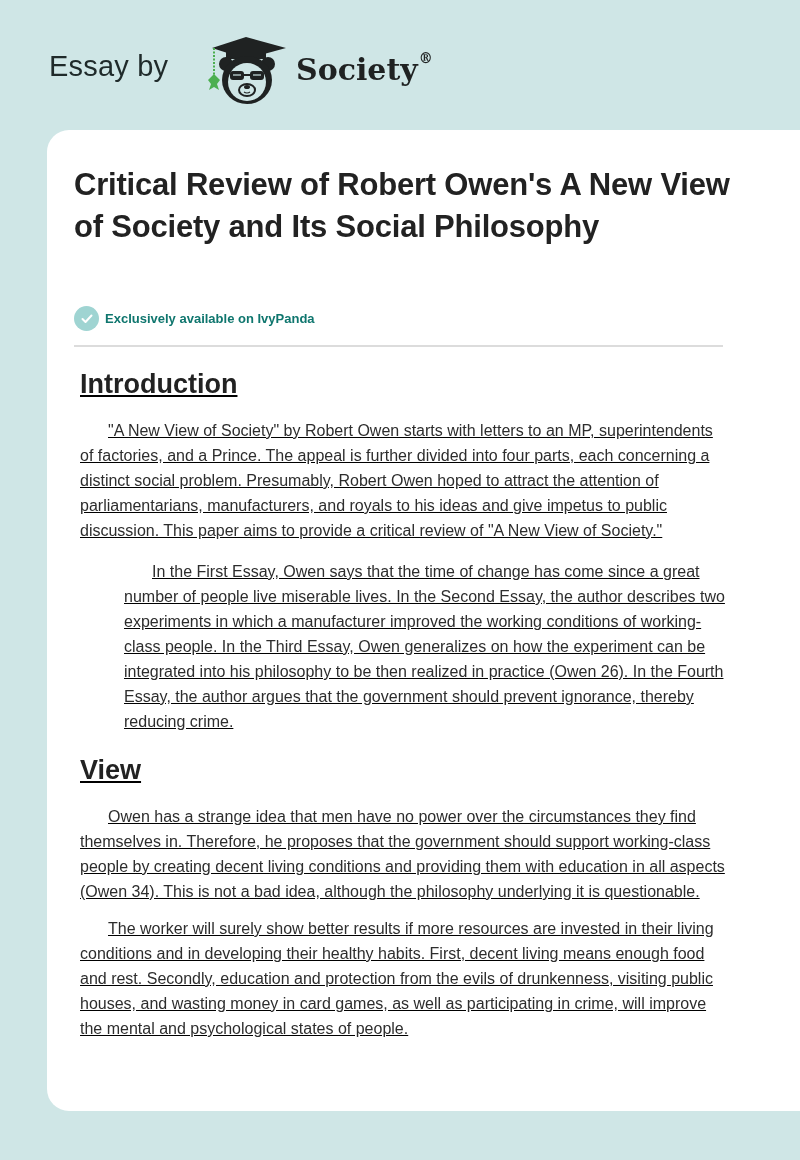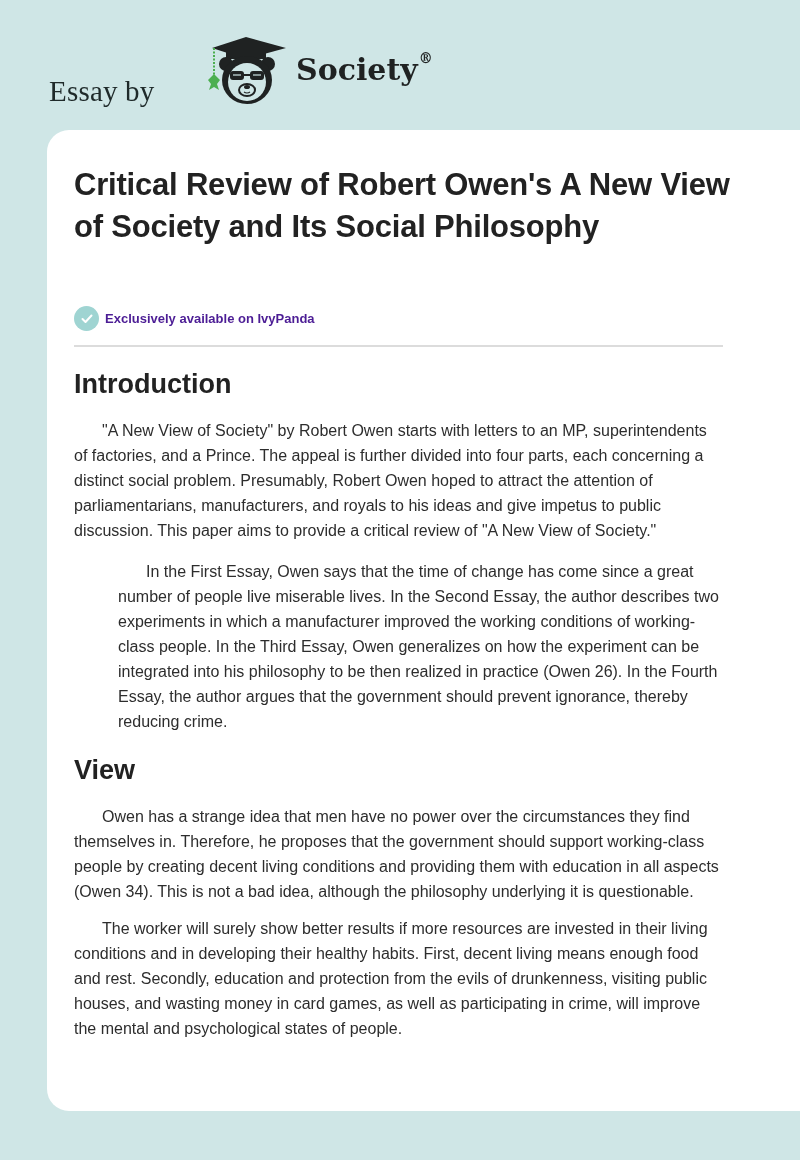--- a/index.html
+++ b/index.html
@@ -18,25 +18,24 @@
       position: absolute;
       top: 0;
       left: 0;
       width: 800px;
       height: 130px;
     }
     .essay-by {
       position: absolute;
       left: 49px;
       top: 50px;
-      font-family: Liberation Serif, serif;
+      font-family: Liberation Sans, sans-serif;
       font-size: 29px;
       color: #1f2a2a;
       letter-spacing: 0.2px;
-      margin-top: 25px;
     }
     .logo-icon {
       position: absolute;
       left: 202px;
       top: 34px;
       width: 86px;
       height: 74px;
     }
     .brand {
       position: absolute;
@@ -88,35 +87,36 @@
       height: 25px;
       border-radius: 50%;
       background: #9fd4d2;
       display: flex;
       align-items: center;
       justify-content: center;
     }
     .exclusive-text {
       font-size: 13px;
       font-weight: bold;
-      color: #4c1d95;
+      color: #0f766e;
     }
     .divider {
       position: absolute;
       left: 27px;
       top: 215px;
       width: 649px;
       height: 2px;
       background: #dcdcdc;
     }
     .content {
       position: absolute;
-      left: 27px;
+      left: 33px;
       top: 232px;
       width: 650px;
+      text-decoration: underline;
     }
     h2 {
       margin: 0;
       font-size: 27px;
       font-weight: bold;
       color: #222222;
       line-height: 44px;
     }
     p {
       margin: 0;

